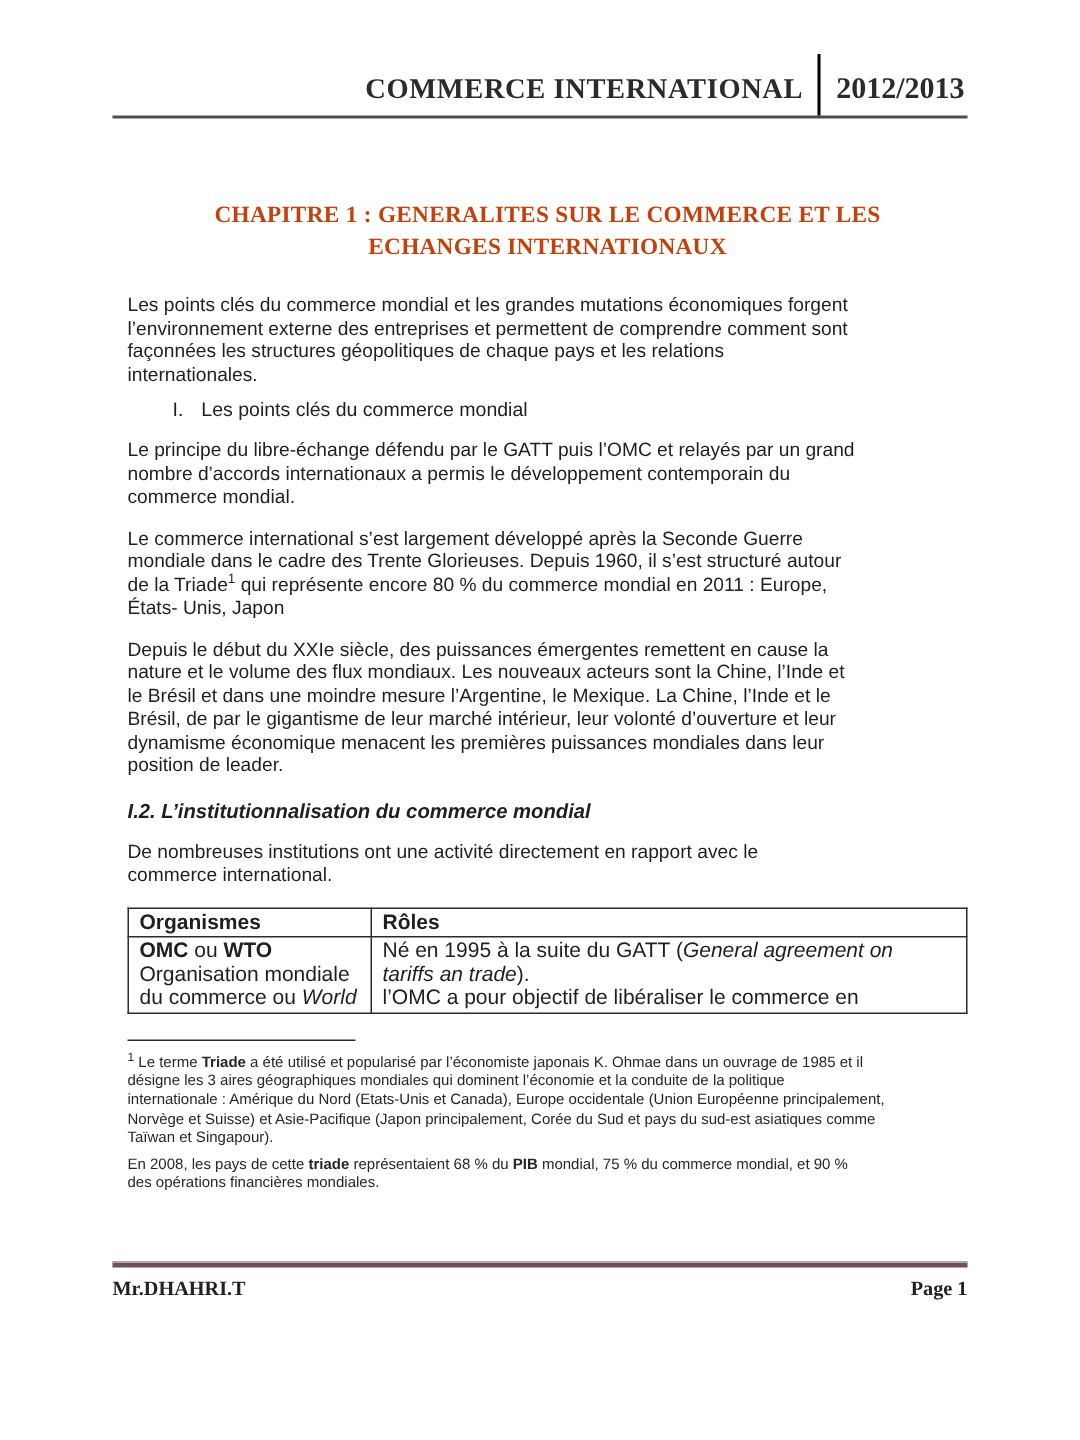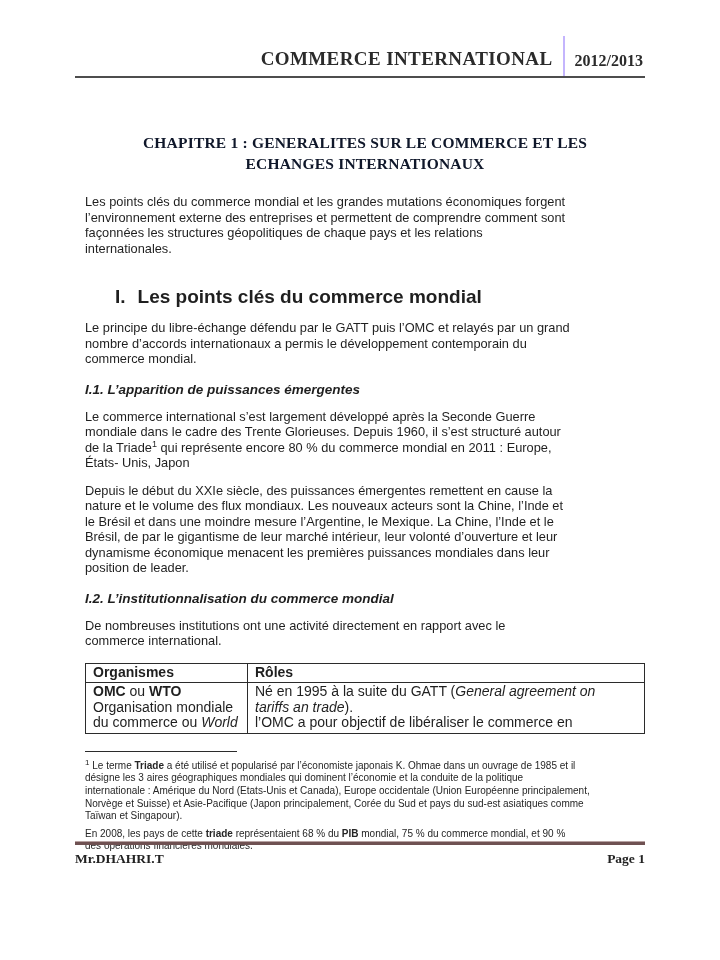--- a/index.html
+++ b/index.html
@@ -25,50 +25,50 @@
     font-weight: bold;
     font-size: 19px;
     color: #2b2b2b;
     letter-spacing: 0.4px;
     padding: 12px 10px 6px 0;
     align-self: flex-end;
   }
   .header-year {
     font-family: "Liberation Serif", serif;
     font-weight: bold;
-    font-size: 16px;
+    font-size: 20px;
     color: #2b2b2b;
-    border-left: 2px solid #c4b5fd;
+    border-left: 2px solid #000000;
     padding: 12px 2px 6px 10px;
     display: flex; align-items: flex-end;
   }
   
   .content { margin: 0 75px 0 85px; }
   .chapter-title {
     margin-top: 54px;
     text-align: center;
     font-family: "Liberation Serif", serif;
     font-weight: 700;
     font-size: 15.5px;
     line-height: 21px;
-    color: #0f172a;
+    color: #c2410c;
     white-space: pre-line;
     letter-spacing: 0.2px;
   }
   .para {
     font-size: 12.8px;
     line-height: 15.5px;
     margin: 12px 0 0 0;
     white-space: pre-line;
   }
   .first-para { margin-top: 20px; }
   .h-level1 {
-    margin: 30px 0 0 30px;
-    font-size: 19px;
-    font-weight: bold;
+    margin: 8px 0 0 30px;
+    font-size: 13px;
+    font-weight: normal;
   }
   .h-level1 .h-label { margin-left: 12px; }
   .h-level2 {
     margin: 15px 0 0 0;
     font-size: 13.5px;
     font-weight: bold;
     font-style: italic;
   }
   sup.fn-ref { font-size: 9px; line-height: 0; }
   
@@ -140,21 +140,20 @@
 façonnées les structures géopolitiques de chaque pays et les relations
 internationales.</p>
 
     <div class="h-level1">
       <span class="h-marker">I.</span><span class="h-label">Les points clés du commerce mondial</span>
     </div>
     <p class="para">Le principe du libre-échange défendu par le GATT puis l’OMC et relayés par un grand
 nombre d’accords internationaux a permis le développement contemporain du
 commerce mondial.</p>
 
-    <div class="h-level2">I.1. L’apparition de puissances émergentes</div>
     <p class="para"><span>Le commerce international s’est largement développé après la Seconde Guerre
 mondiale dans le cadre des Trente Glorieuses. Depuis 1960, il s’est structuré autour
 de la Triade</span><sup class="fn-ref">1</sup><span> qui représente encore 80 % du commerce mondial en 2011 : Europe,
 États- Unis, Japon</span></p>
     <p class="para">Depuis le début du XXIe siècle, des puissances émergentes remettent en cause la
 nature et le volume des flux mondiaux. Les nouveaux acteurs sont la Chine, l’Inde et
 le Brésil et dans une moindre mesure l’Argentine, le Mexique. La Chine, l’Inde et le
 Brésil, de par le gigantisme de leur marché intérieur, leur volonté d’ouverture et leur
 dynamisme économique menacent les premières puissances mondiales dans leur
 position de leader.</p>

